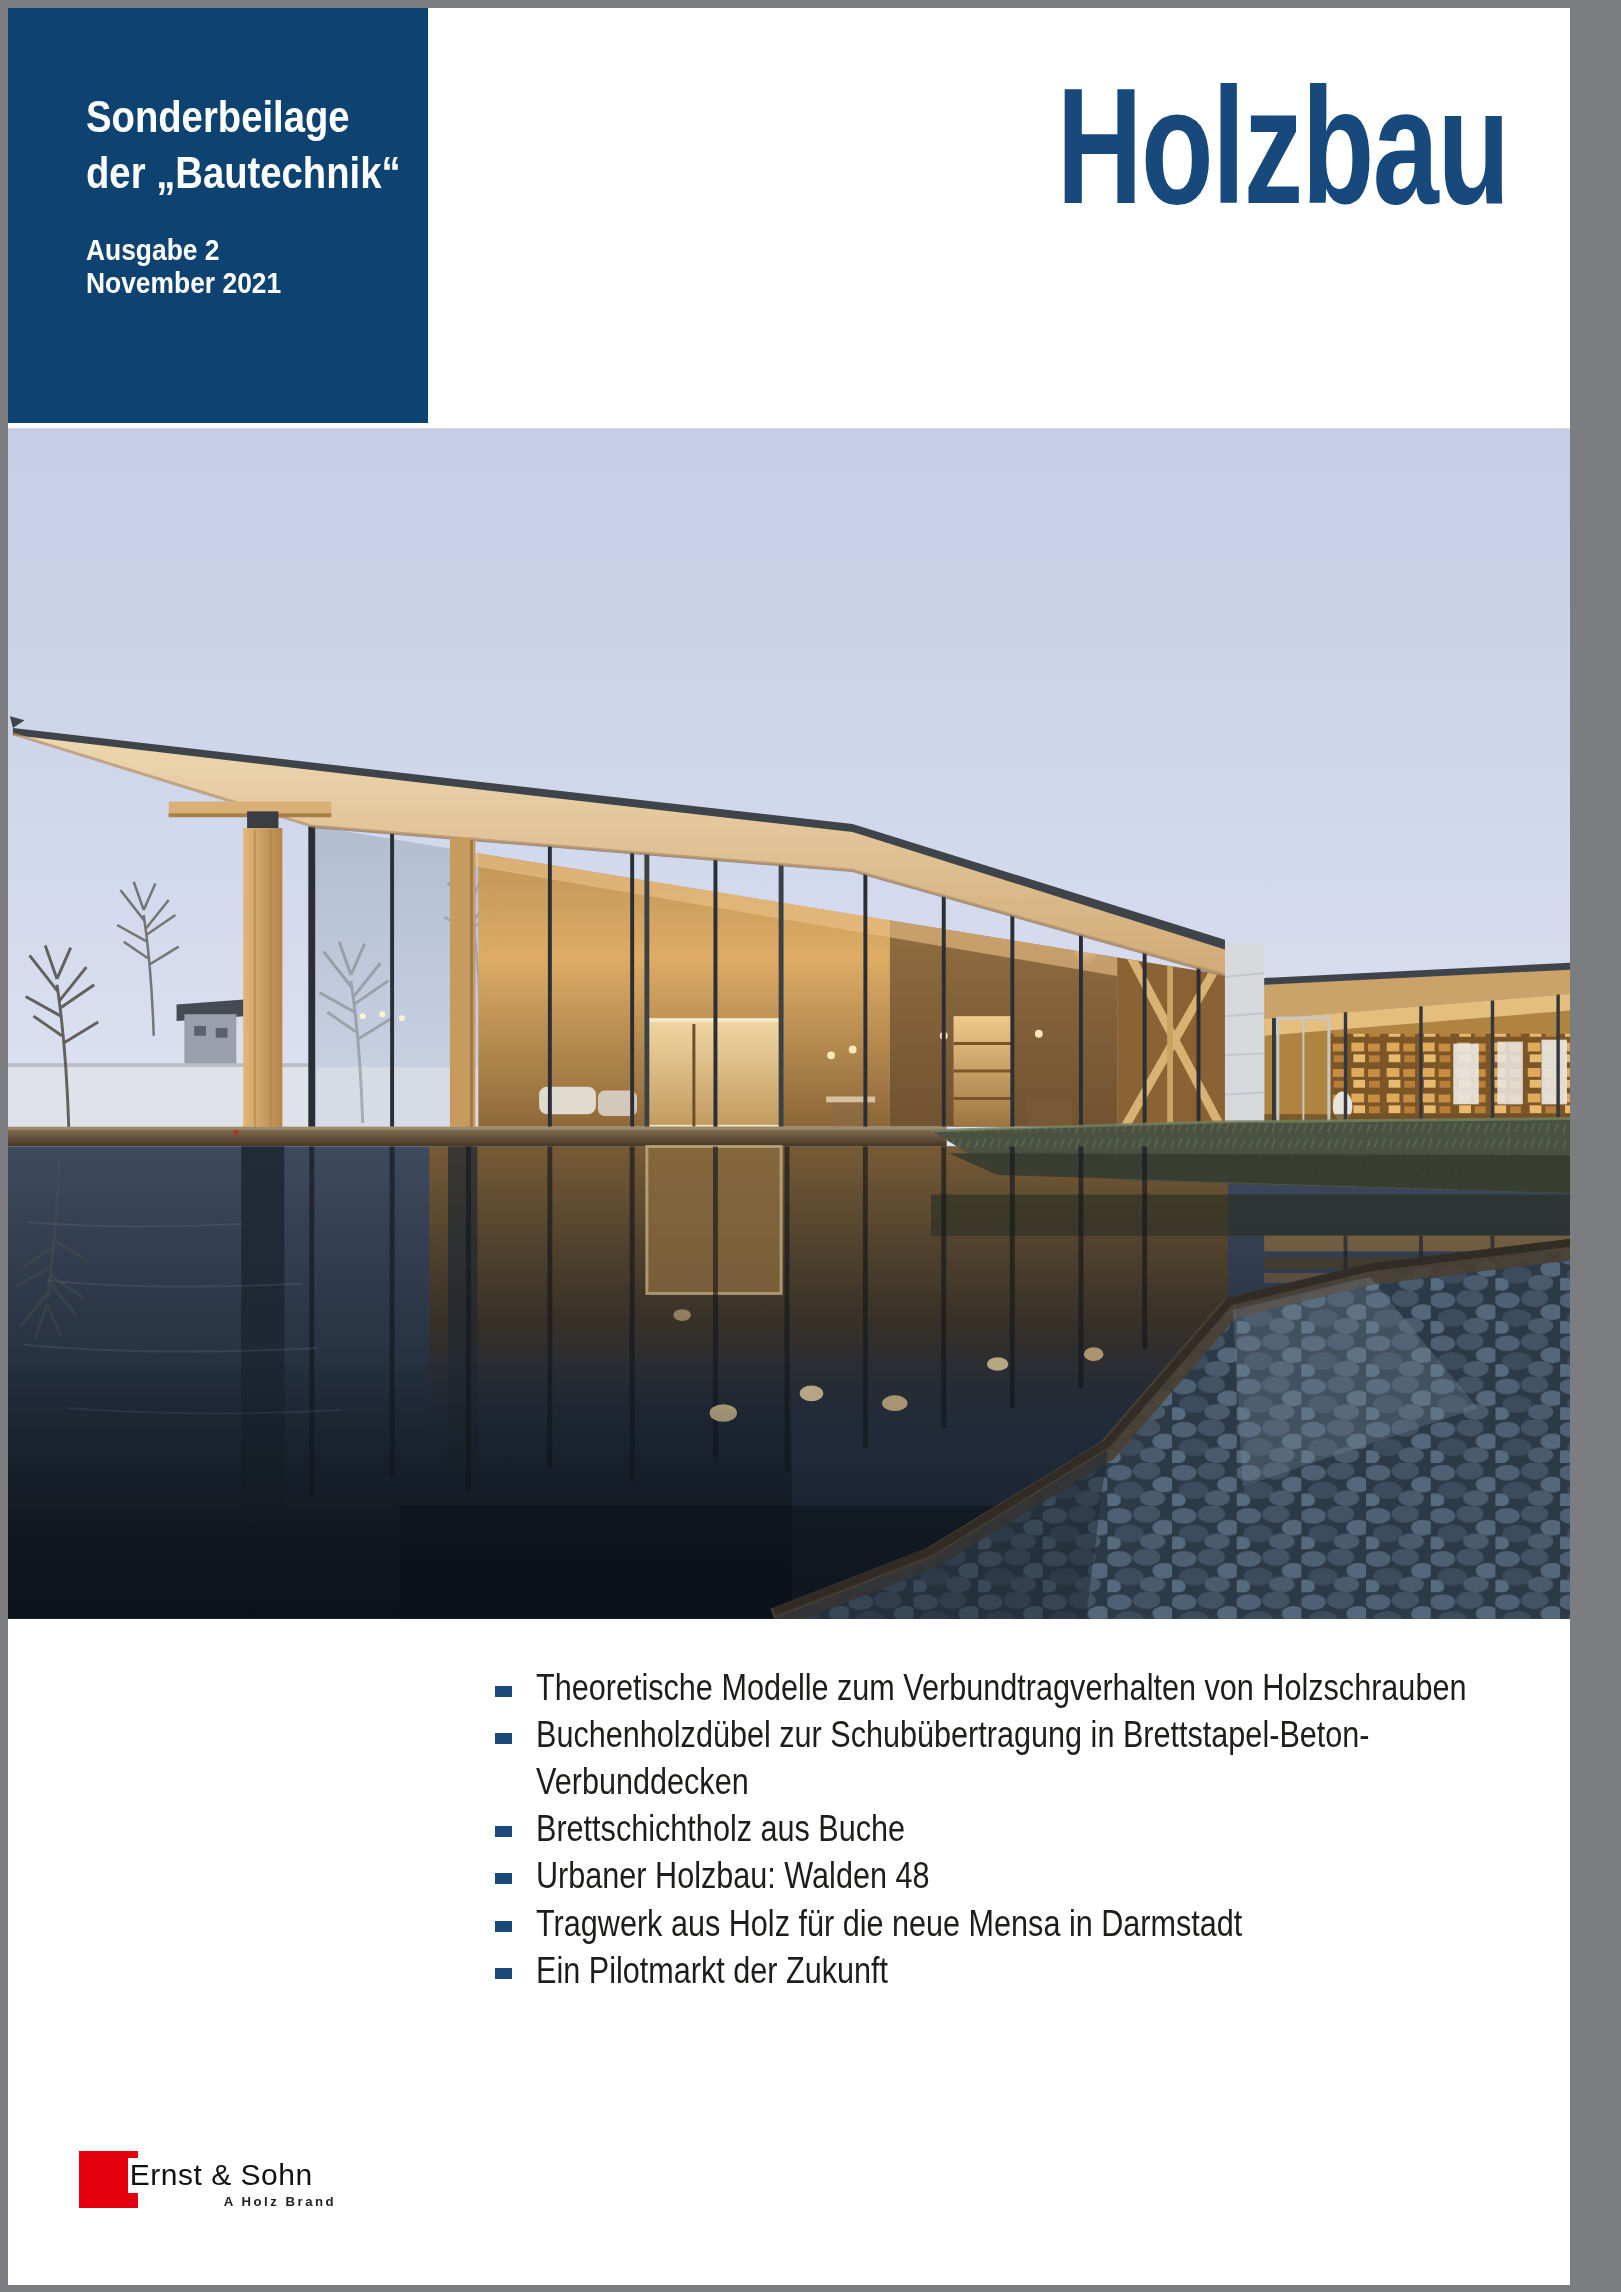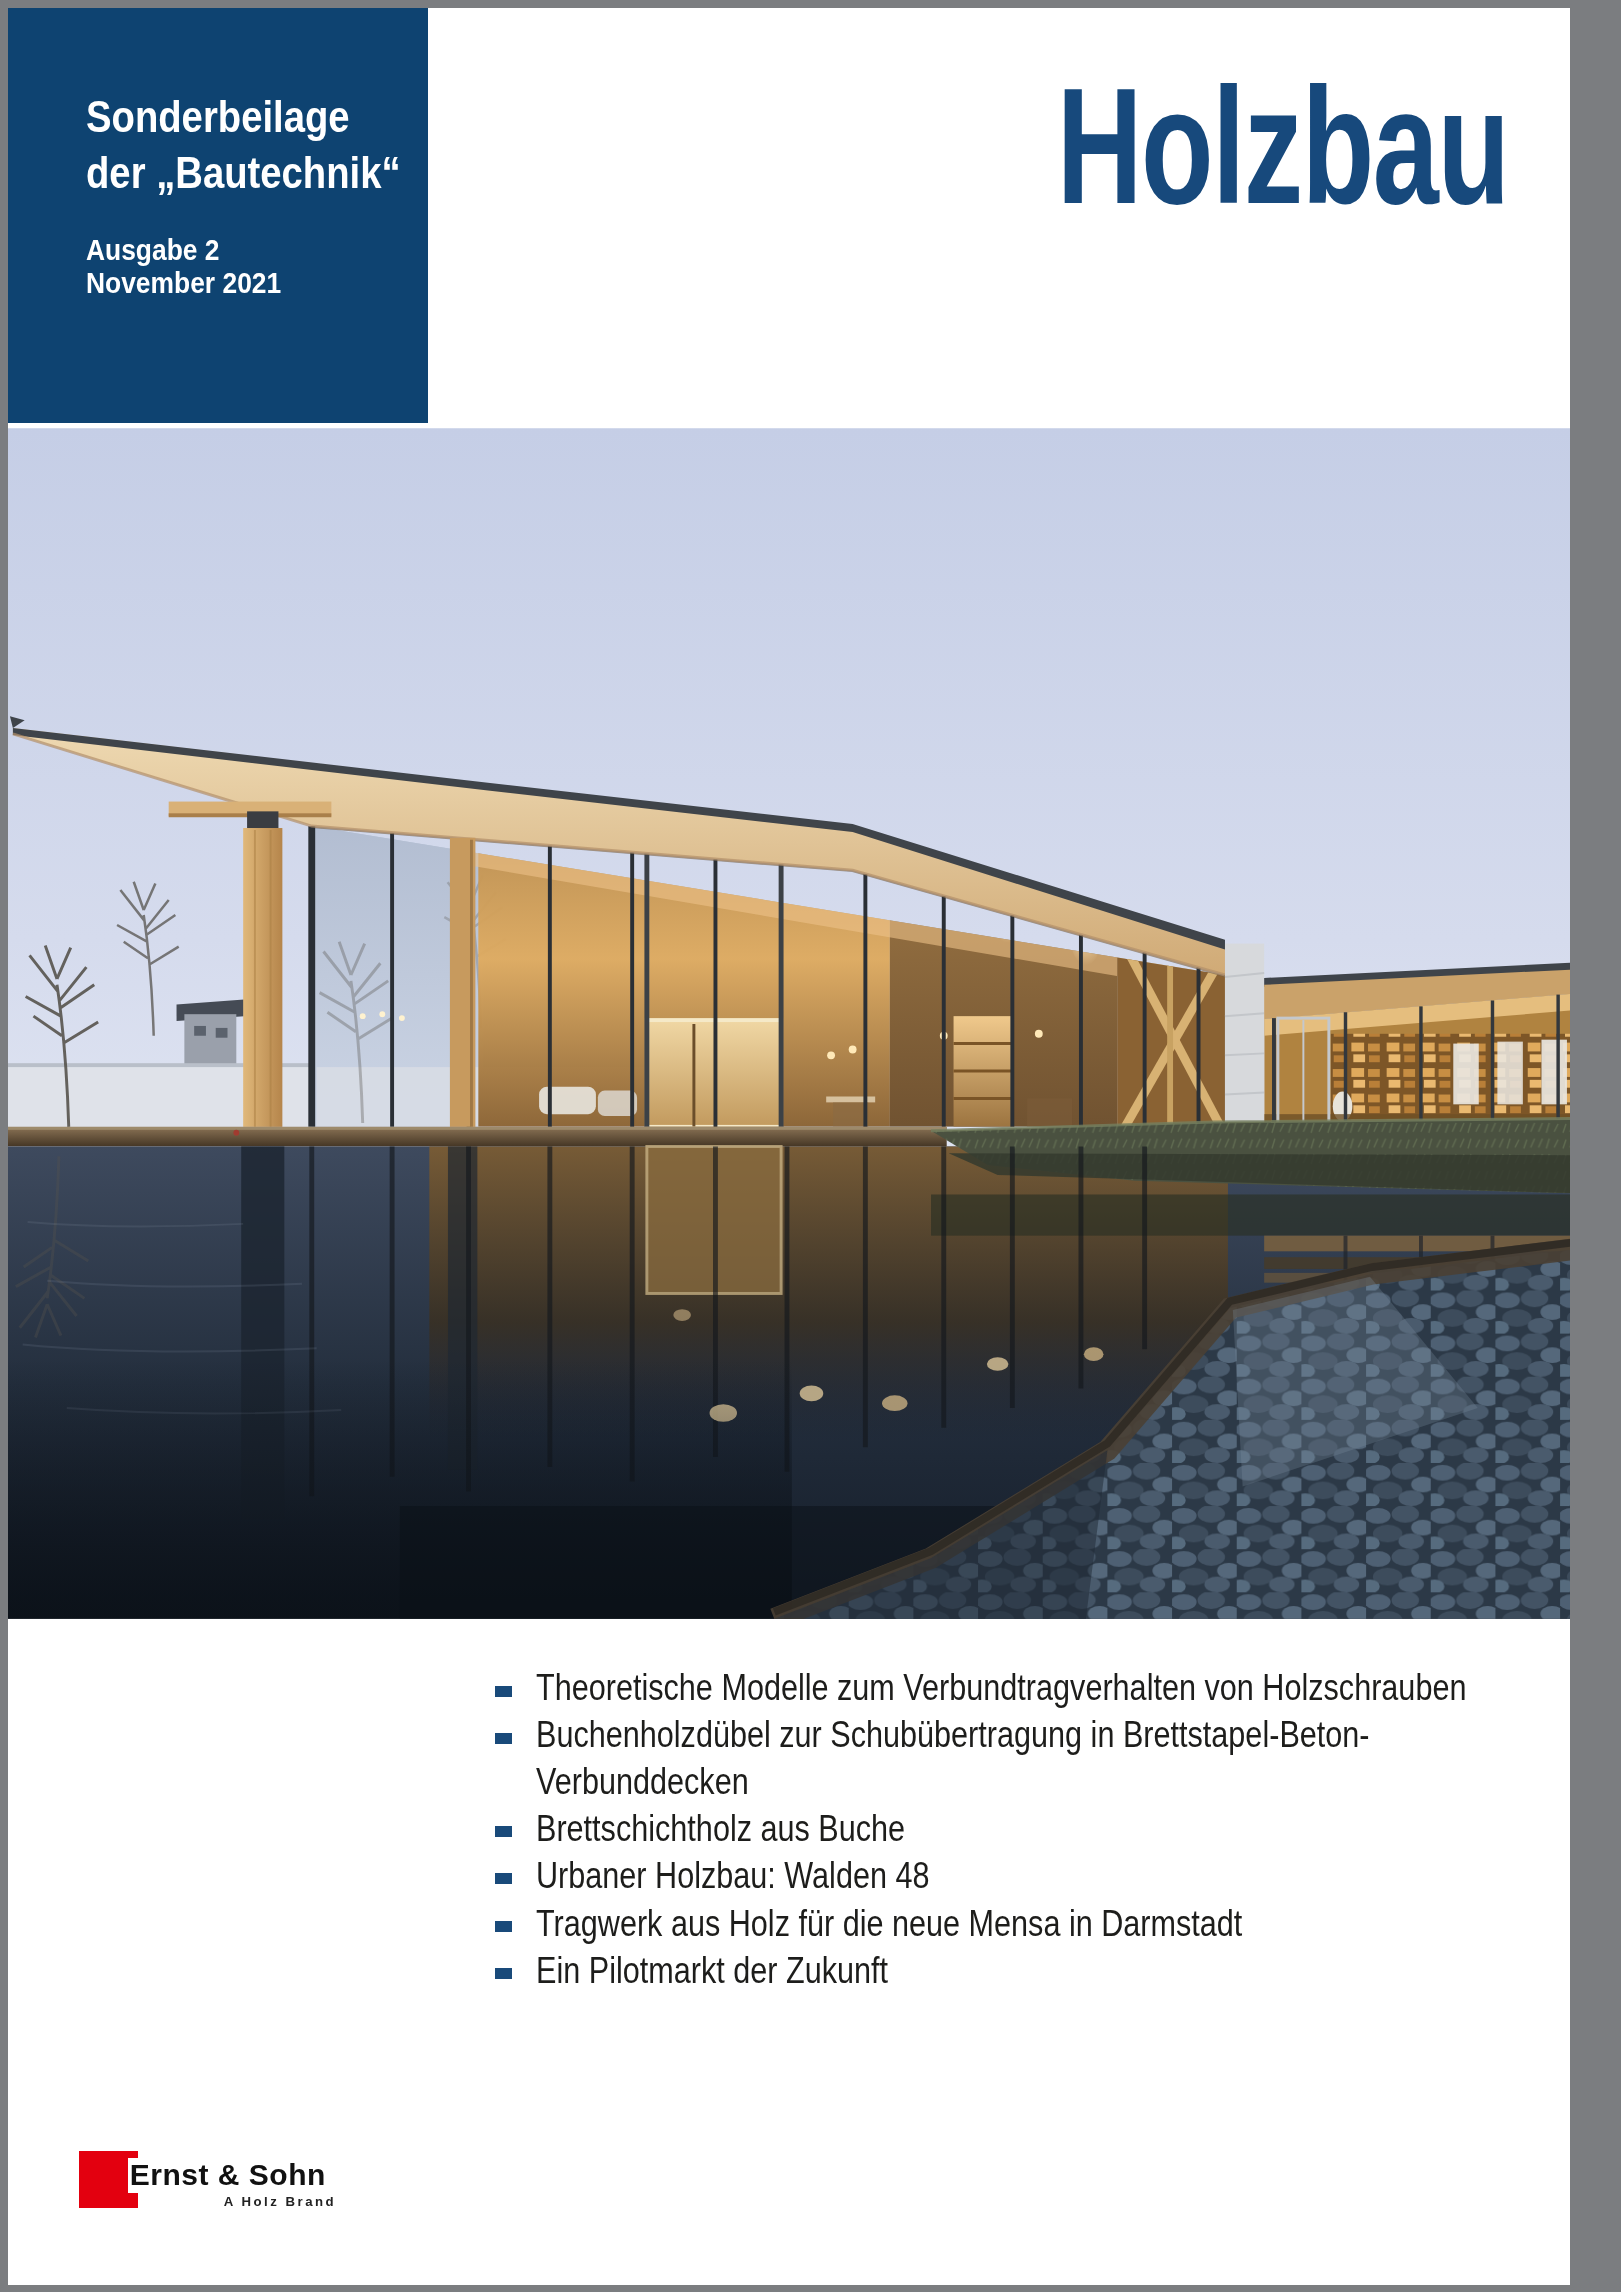--- a/index.html
+++ b/index.html
@@ -52,21 +52,21 @@
   }
   
   .logo-mark{
     position:absolute;left:71px;top:2143px;width:59px;height:57px;background:#e3000f;
   }
   .logo-knock{
     position:absolute;left:120px;top:2150px;width:11.8px;height:35px;background:#ffffff;
   }
   .logo-name{
     position:absolute;left:122px;top:2152px;
-    font-size:30px;font-weight:700;color:#111111;line-height:30px;white-space:nowrap;
+    font-size:30px;font-weight:400;color:#111111;line-height:30px;white-space:nowrap;
     letter-spacing:0.5px;
   }
   .logo-tagline{
     position:absolute;left:216px;top:2187px;
     font-size:13.2px;font-weight:700;color:#222222;line-height:13.7px;white-space:nowrap;
     letter-spacing:2.5px;
   }
 </style>
 </head>
 <body>

